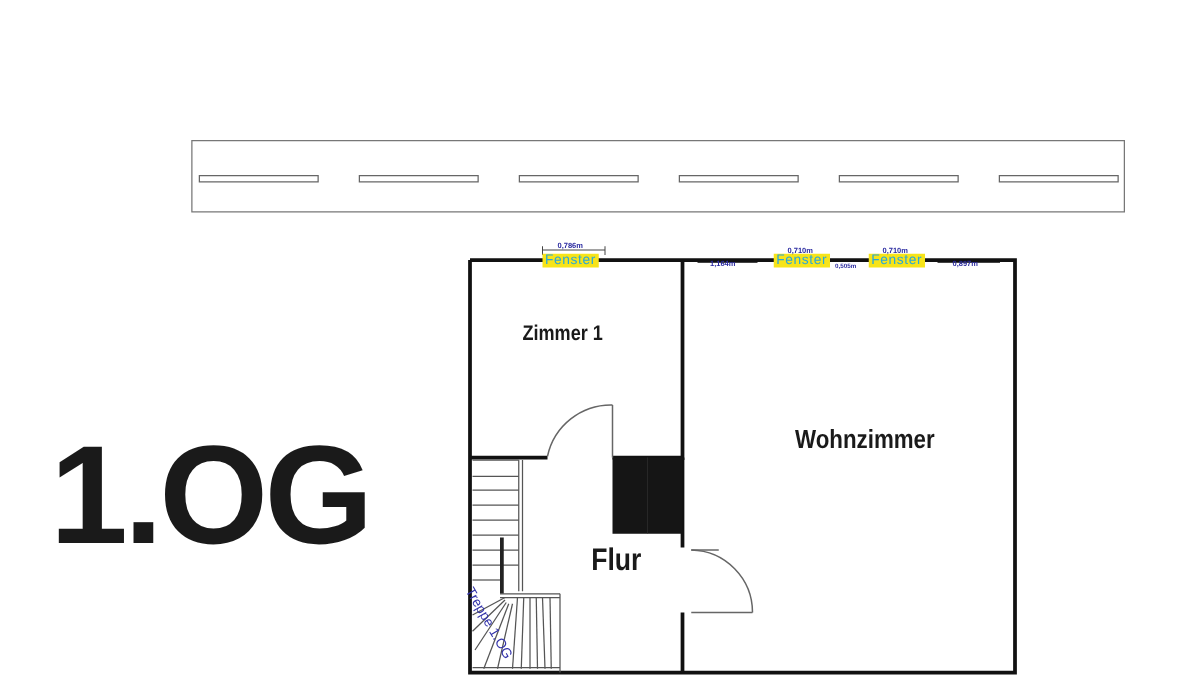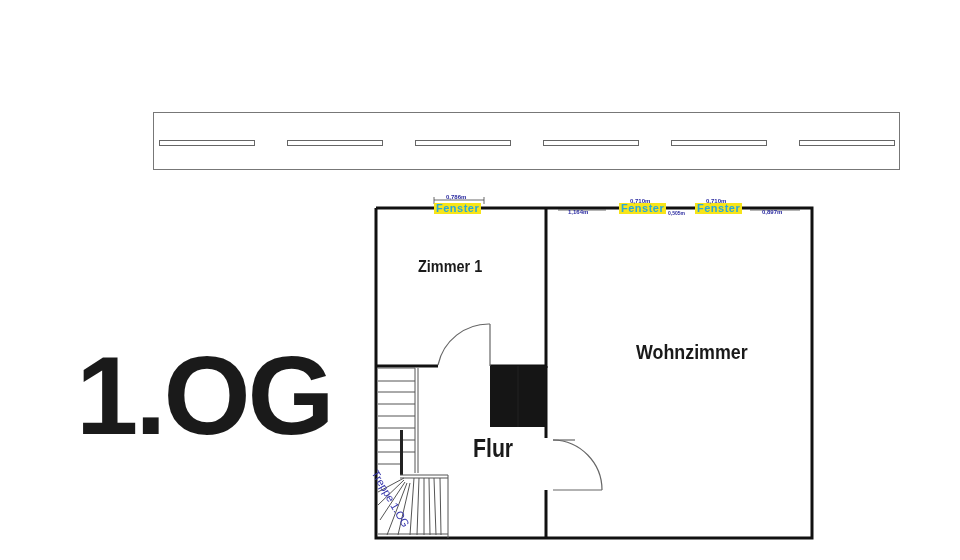--- a/index.html
+++ b/index.html
@@ -1,22 +1,22 @@
 <!DOCTYPE html>
 <html><head>
   <meta charset="utf-8">
   <style>
     html, body { margin:0; padding:0; background:#ffffff; }
     body { width:960px; height:560px; position:relative; overflow:hidden; font-family:"Liberation Sans", sans-serif; }
-    .floor-label { position:absolute; left:40px; top:340px; font-size:112px; font-weight:bold; color:#1a1a1a; letter-spacing:-3px; line-height:1;margin-left:36px; }
+    .floor-label { position:absolute; left:40px; top:340px; font-size:112px; font-weight:bold; color:#1a1a1a; letter-spacing:-3px; line-height:1; }
     .balcony { position:absolute; left:153px; top:112px; width:747px; height:58px; border:1px solid #777; box-sizing:border-box; }
     .balcony-bar { position:absolute; top:27px; height:6px; width:96px; border:1px solid #666; box-sizing:border-box; background:#fff; }
     svg.plan { position:absolute; left:0; top:0; }
     .room-label { position:absolute; font-weight:bold; color:#1a1a1a; transform:scaleX(0.85); transform-origin:left top; }
-    .fenster { position:absolute; background:#f7e419; color:#2aa7d8; font-weight:bold; font-size:11px; line-height:11px; height:11px; padding:0 2px; letter-spacing:0.5px; }
+    .fenster { position:absolute; background:#f7e419; color:#2aa7d8; font-weight:normal; font-size:11px; line-height:11px; height:11px; padding:0 2px; letter-spacing:0.5px; }
     .dim { position:absolute; font-size:6px; color:#2a2aa0; font-weight:bold; }
     .stair-label { position:absolute; left:380px; top:468px; font-size:11px; color:#3333aa; transform:rotate(60deg); transform-origin:left top; white-space:nowrap; }
   </style>
 </head>
 <body>
 
 <div class="floor-label">1.OG</div>
 
 <div class="balcony">
   <div class="balcony-bar" style="left:5px"></div>

